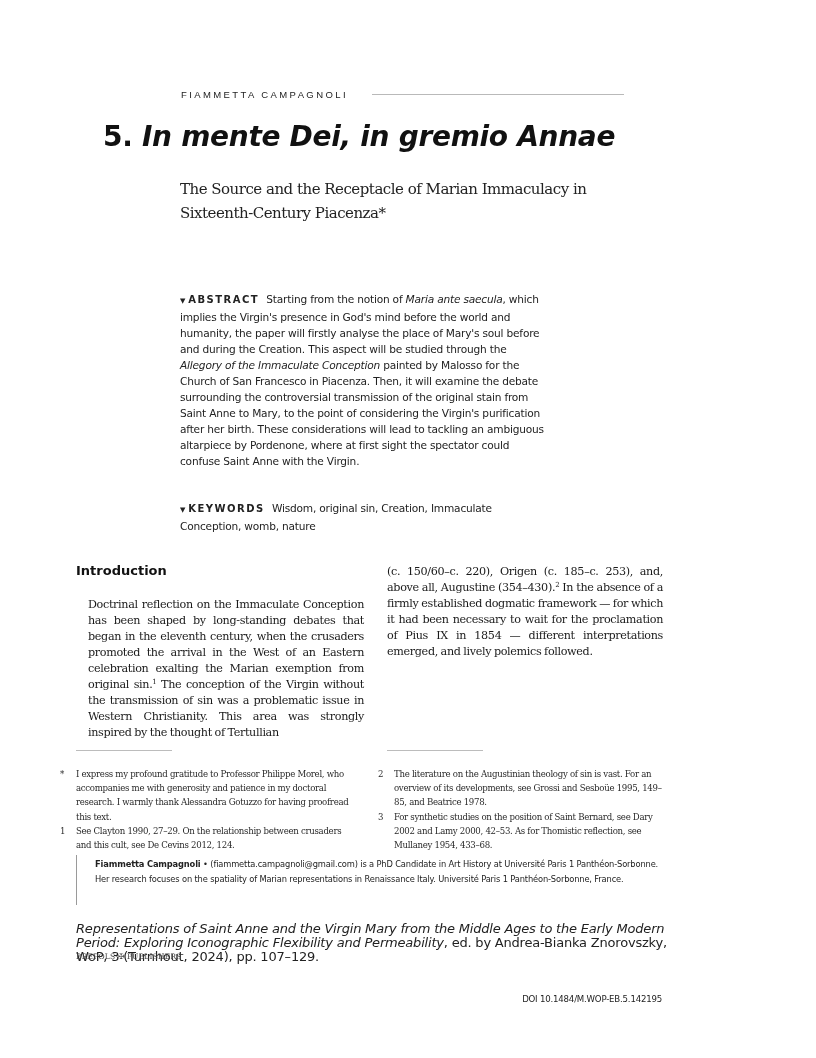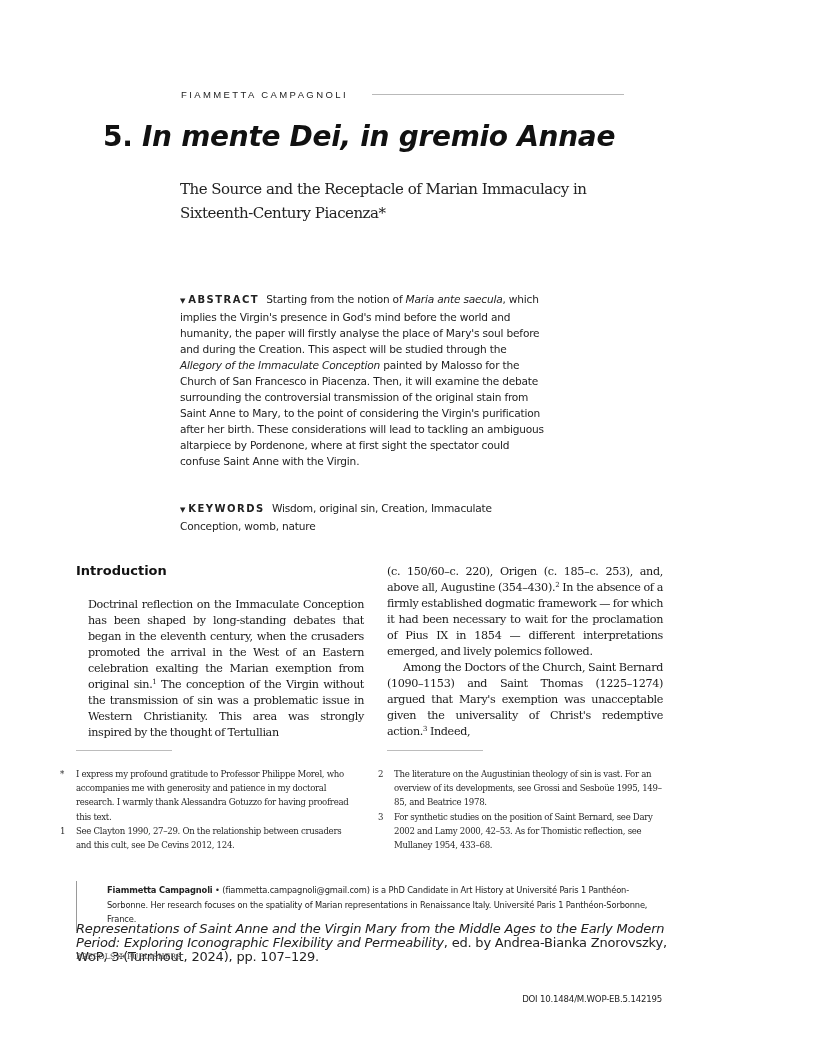--- a/index.html
+++ b/index.html
@@ -67,24 +67,23 @@
     letter-spacing: -0.3px;
   }
   .footnotes.left { left: 56px; width: 300px; }
   .footnotes.right { left: 374px; }
   .fn { display: flex; }
   .fn .mark { width: 20px; flex: none; padding-left: 4px; }
   .fn .txt { flex: 1; }
 
   .bio {
     position: absolute; left: 76px; top: 855px; width: 590px; height: 50px;
-    border-left: 1px solid #9a9a9a; padding-left: 30px; padding-top: 2px;
+    border-left: 1px solid #9a9a9a; padding-left: 18px; padding-top: 2px;
     font-family: "DejaVu Sans", sans-serif; font-size: 8.3px; line-height: 14.5px; color: #222;
     letter-spacing: -0.15px;
-    margin-top: 26px;
   }
   .bio b { font-weight: bold; }
 
   .citation {
     position: absolute; left: 76px; top: 922px; width: 600px;
     font-family: "DejaVu Sans", sans-serif; font-size: 13px; line-height: 14px; color: #222;
     letter-spacing: -0.2px;
   }
 
   .publisher {
@@ -122,21 +121,20 @@
 </div>
 
 <h2 class="intro-heading">Introduction</h2>
 
 <div class="col col-left">
   <p><span>Doctrinal reflection on the Immaculate Conception has been shaped by long-standing debates that began in the eleventh century, when the crusaders promoted the arrival in the West of an Eastern celebration exalting the Marian exemption from original sin.</span><sup>1</sup><span> The conception of the Virgin without the transmission of sin was a problematic issue in Western Christianity. This area was strongly inspired by the thought of Tertullian</span></p>
 </div>
 
 <div class="col col-right">
   <p><span>(c. 150/60–c. 220), Origen (c. 185–c. 253), and, above all, Augustine (354–430).</span><sup>2</sup><span> In the absence of a firmly established dogmatic framework — for which it had been necessary to wait for the proclamation of Pius IX in 1854 — different interpretations emerged, and lively polemics followed.</span></p>
-  <p class="indent"><span>Among the Doctors of the Church, Saint Bernard (1090–1153) and Saint Thomas (1225–1274) argued that Mary's exemption was unacceptable given the universality of Christ's redemptive action.</span><sup>3</sup><span> Indeed,</span></p>
 </div>
 
 <div class="fn-rule left"></div>
 <div class="fn-rule right"></div>
 
 <div class="footnotes left">
   <div class="fn">
     <span class="mark">*</span>
     <span class="txt">I express my profound gratitude to Professor Philippe Morel, who accompanies me with generosity and patience in my doctoral research. I warmly thank Alessandra Gotuzzo for having proofread this text.</span>
   </div>

